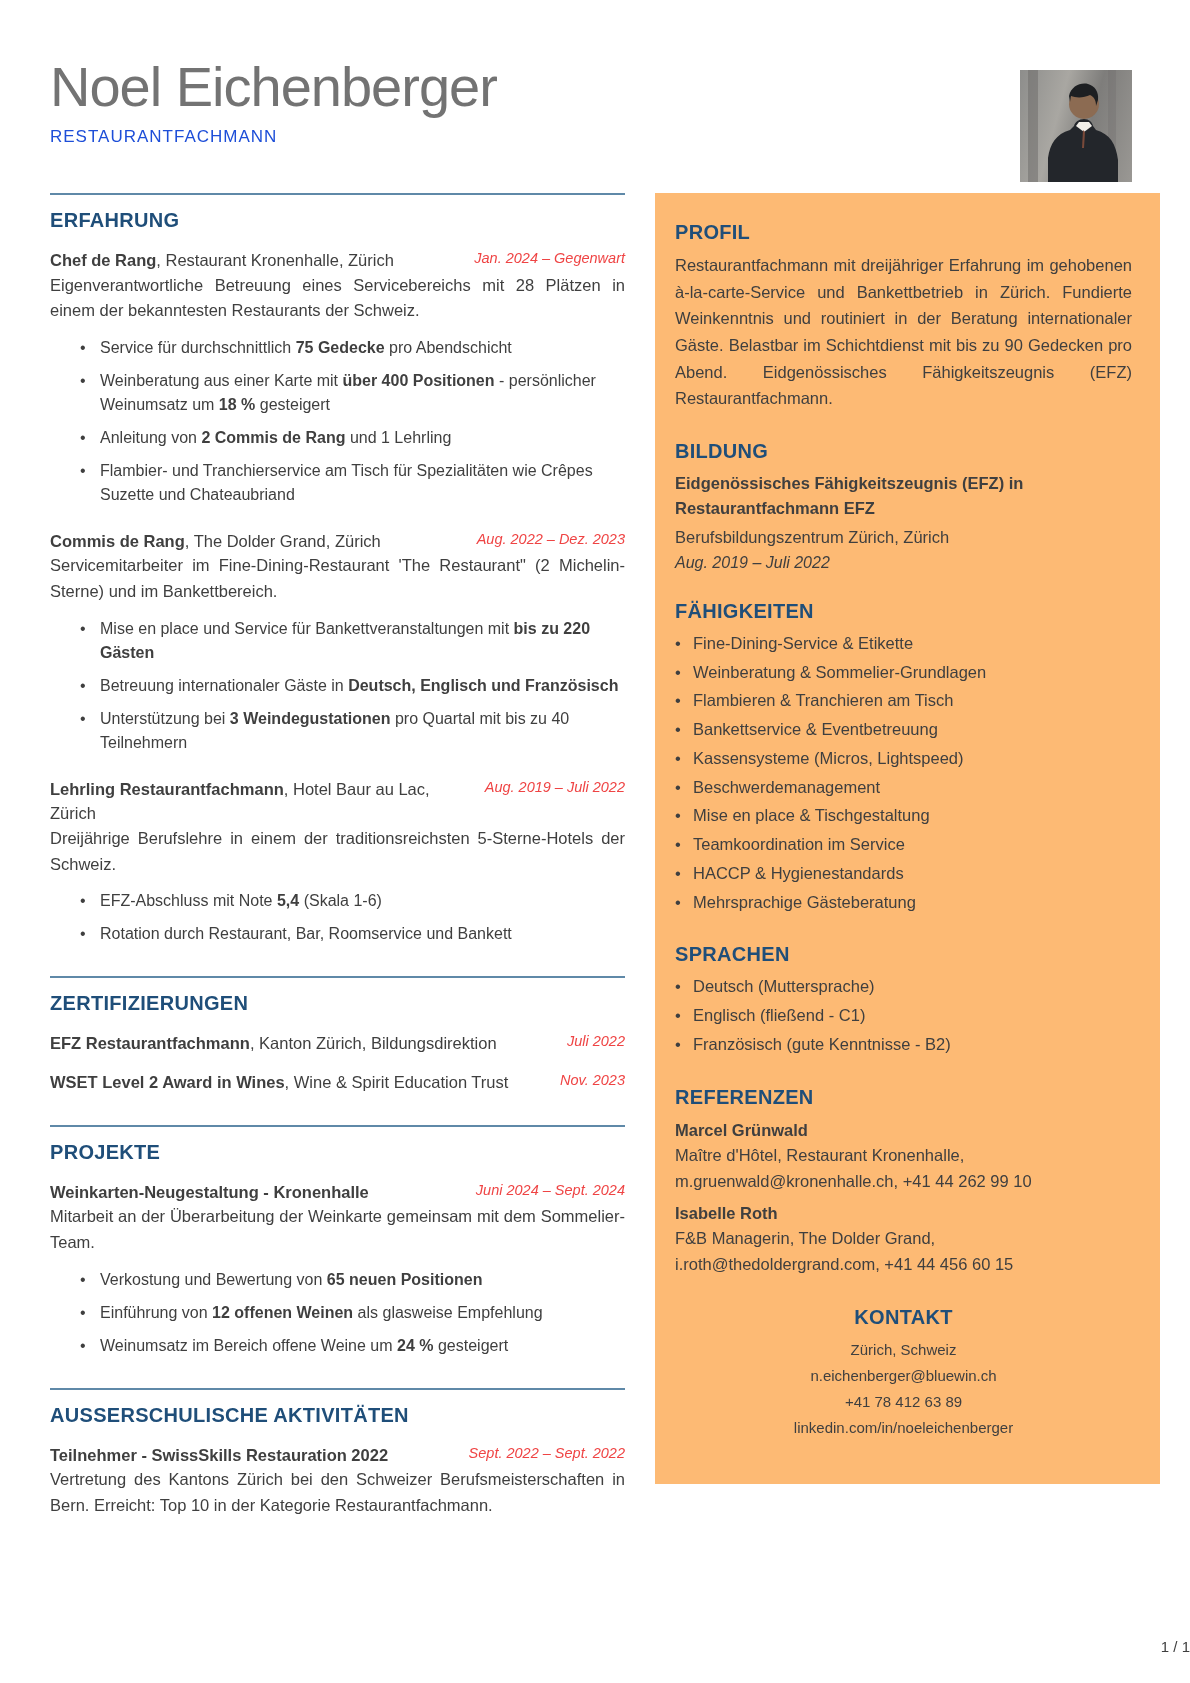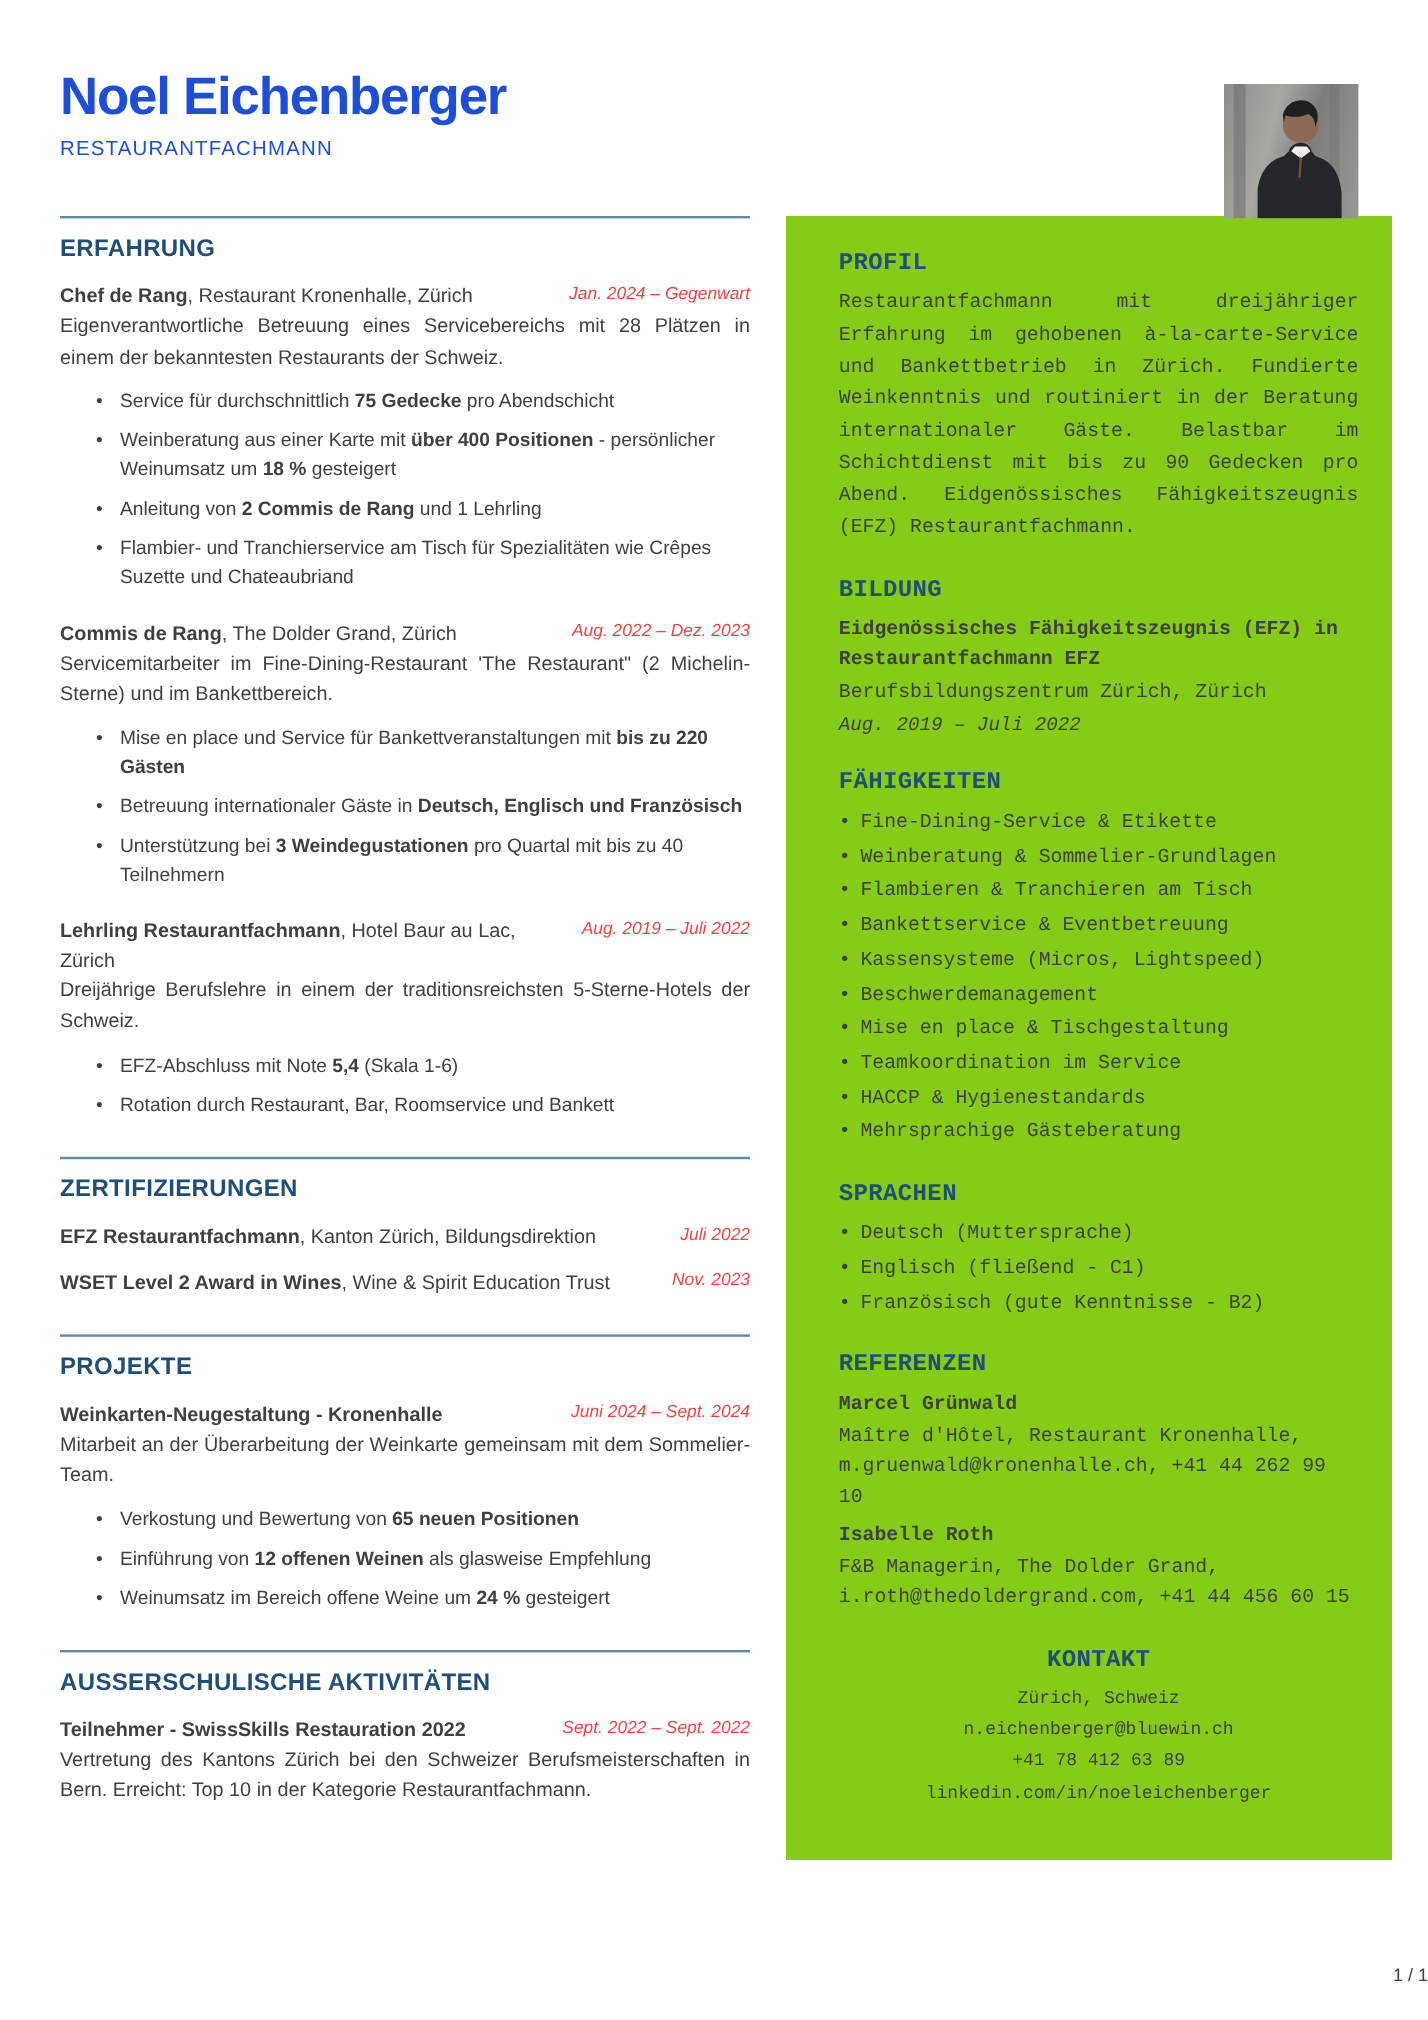--- a/index.html
+++ b/index.html
@@ -5,21 +5,21 @@
   * { margin:0; padding:0; box-sizing:border-box; }
   html,body { background:#fff; }
   body { font-family:"Liberation Sans", sans-serif; color:#3f3f3f; }
   .page {
     position:relative; width:1190px; height:1683px; margin:0 auto;
     background:#ffffff; overflow:hidden;
   }
   
   .header { position:relative; padding:58px 50px 0 50px; }
   .name {
-    color:#1d4ed8; font-size:44px; font-weight:bold; letter-spacing:-1px;
+    color:#737373; font-size:56px; font-weight:normal; letter-spacing:-1px;
     line-height:1.05;
   }
   .subtitle {
     margin-top:10px; font-size:17px; color:#1d4ed8; letter-spacing:1px;
   }
   .photo {
     position:absolute; top:70px; right:58px; width:112px; height:112px;
     background:linear-gradient(105deg,#8d8d8b 0%,#a9a7a2 35%,#7e7d7b 60%,#9a9894 100%);
     overflow:hidden;
   }
@@ -47,21 +47,21 @@
   ul.bullets { list-style:none; margin:12px 0 0 30px; }
   ul.bullets li {
     position:relative; padding-left:20px; font-size:16px; line-height:1.5;
     margin-bottom:9px; 
   }
   ul.bullets li::before { content:"\2022"; position:absolute; left:0; top:0; }
   .b { font-weight:bold; }
   .cert-row { display:flex; justify-content:space-between; align-items:flex-start; margin-bottom:14px; }
   .cert-row .cert-text { font-size:16.5px; line-height:1.5; }
   
-  .panel { background:#84cc16; padding:28px 28px 30px 44px;font-family:Liberation Mono, monospace; }
+  .panel { background:#fdba74; padding:28px 28px 30px 20px; }
   .panel .p-section { margin-bottom:28px; }
   .panel .p-section:last-child { margin-bottom:12px;text-align:center; }
   .p-heading {
     color:#1F4E79; font-size:20px; font-weight:bold; letter-spacing:0.3px;
     margin-bottom:8px;
   }
   .p-text { font-size:16.5px; line-height:1.62; text-align:justify; }
   .edu-degree { font-size:16.5px; font-weight:bold; line-height:1.5; }
   .edu-school { font-size:16.5px; line-height:1.6; margin-top:3px; }
   .edu-date { font-size:16px; font-style:italic; margin-top:4px; }

